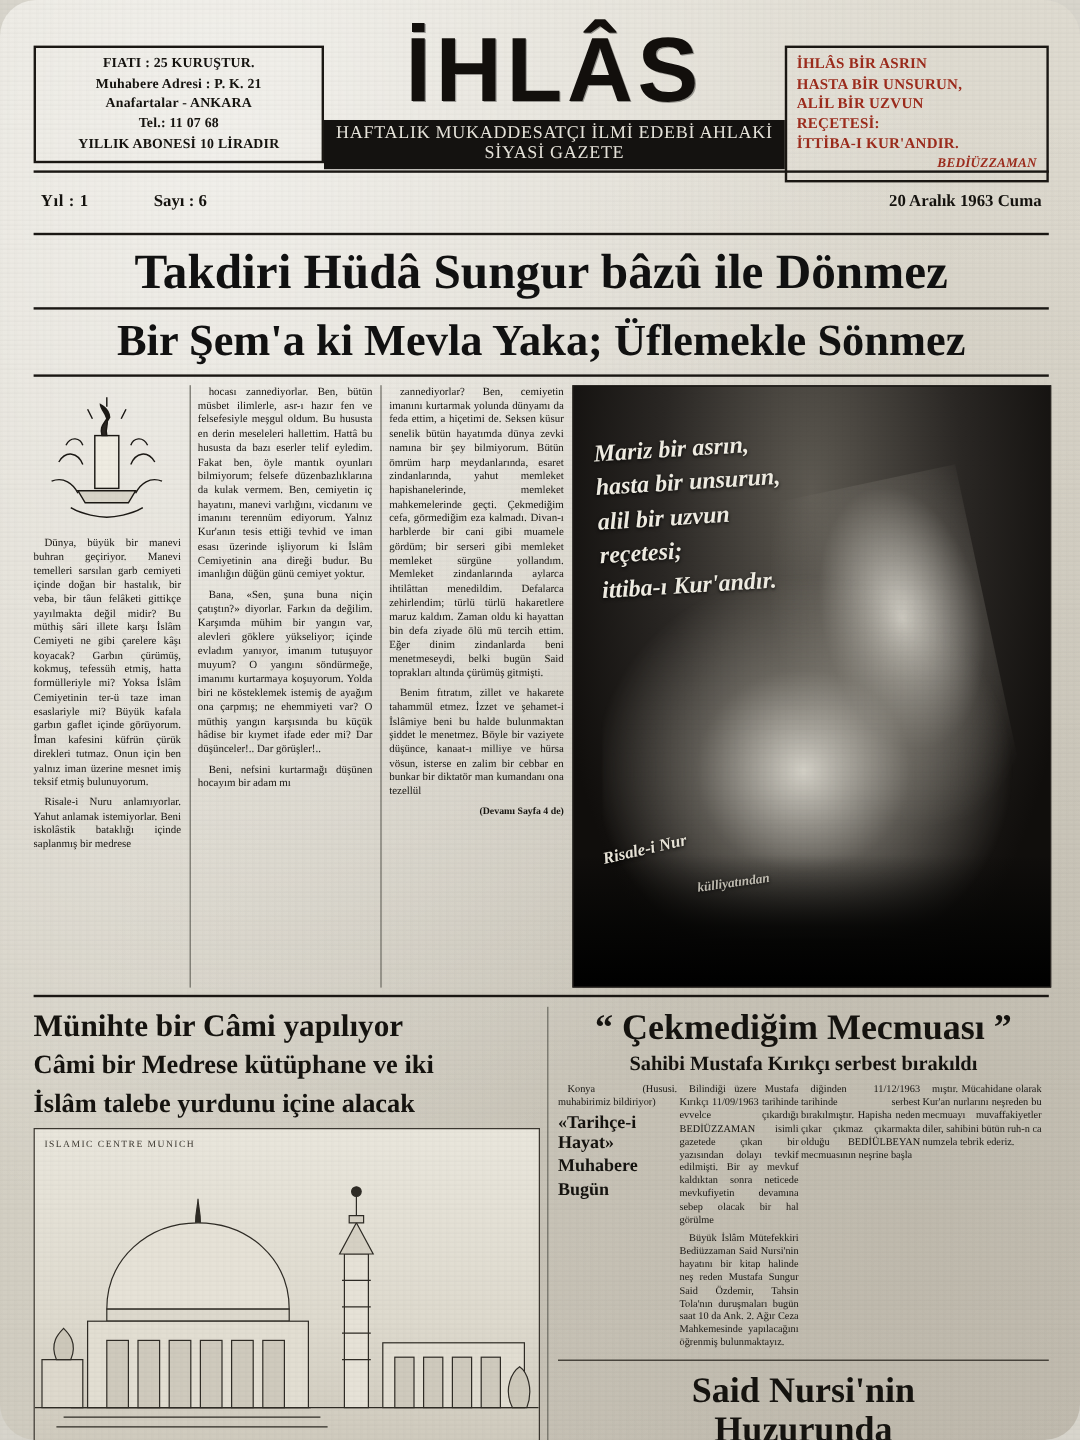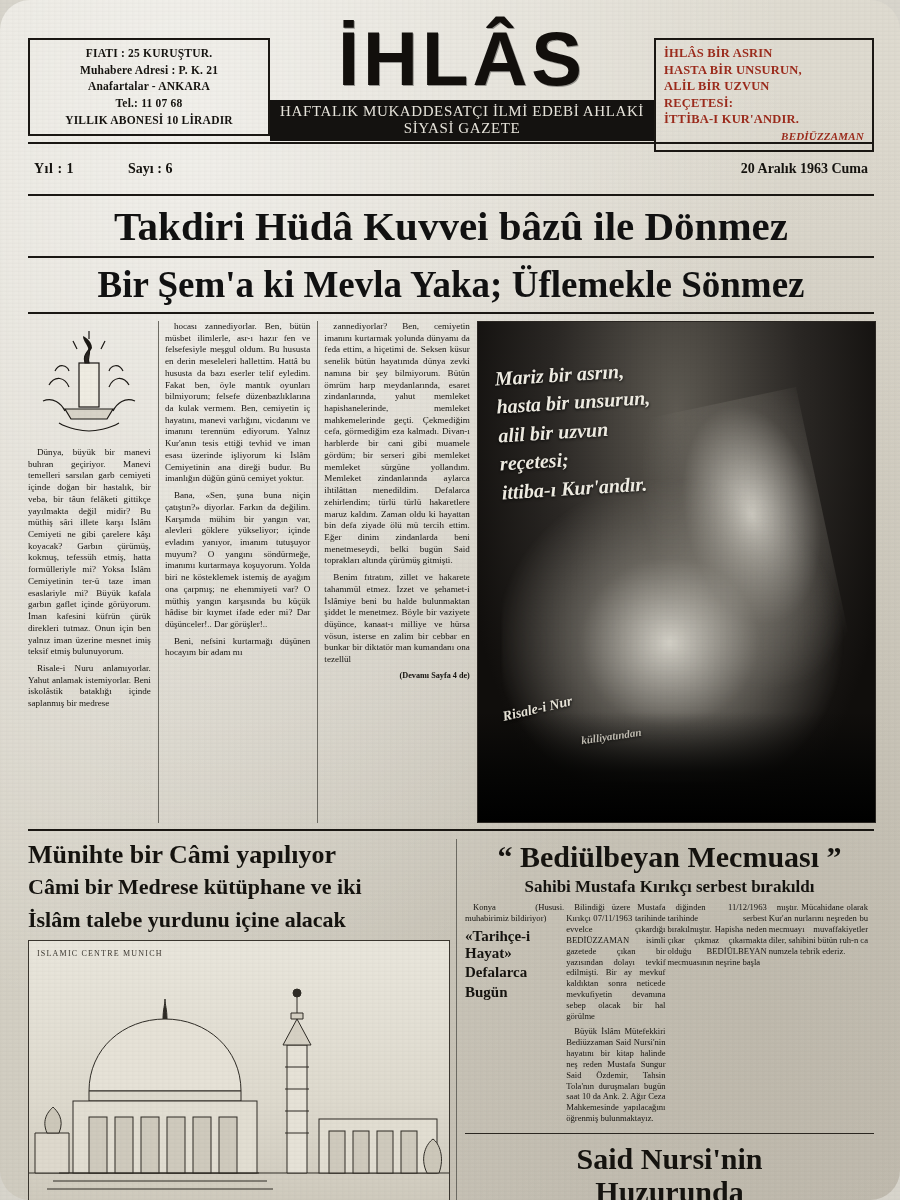--- a/index.html
+++ b/index.html
@@ -247,21 +247,21 @@
   </div>
 
   <div class="mast-rule">
     <div class="left-grp">
       <span class="yil">Yıl : 1</span>
       <span class="sayi">Sayı : 6</span>
     </div>
     <span class="date">20 Aralık 1963 Cuma</span>
   </div>
 
-  <div class="headline h1">Takdiri Hüdâ Kuvvei bâzû ile Dönmez</div>
+  <div class="headline h1">Takdiri Hüdâ Sungur bâzû ile Dönmez</div>
   <div class="hrule"></div>
   <div class="headline h2">Bir Şem'a ki Mevla Yaka; Üflemekle Sönmez</div>
   <div class="hrule"></div>
 
   <div class="main">
 
     <div class="col colA">
       <div class="candle">
         <svg width="120" height="116" viewBox="0 0 120 116" aria-hidden="true">
           <g fill="none" stroke="#1b1814" stroke-width="1.2">
@@ -365,32 +365,32 @@
       </div>
 
       <div class="caption">
         <div class="cap-l">Münih — (Hususi) Almanya'nın ikinci büyük şehri olan MÜNİH'te bir cami inşa etmek için kurulan komisyon hemen hemen bütün islam devletleri tarafından yapılan bağlarından 350.000 mark temin ederek, münasip bir arsa temin etmek için Münih Belediye Reisliği nezdinde te şebbüse geçmiştir.</div>
         <div class="cap-c">Münih Camii'nin projesi</div>
       </div>
 
     </div>
 
     <div class="lower-right divider-v" style="padding-left:8px;">
-      <div class="box-head">“ Bediülbeyan Mecmuası ”</div>
+      <div class="box-head">“ Çekmediğim Mecmuası ”</div>
       <div class="box-sub">Sahibi Mustafa Kırıkçı serbest bırakıldı</div>
 
       <div class="lr-cols">
         <div>
           <p>Konya (Hususi. muhabirimiz bildiriyor)</p>
           <div class="mini-head">«Tarihçe-i Hayat»</div>
-          <div class="mini-head">Defalarca</div>
+          <div class="mini-head">Muhabere</div>
           <div class="mini-head">Bugün</div>
         </div>
         <div>
-          <p>Bilindiği üzere Mustafa Kırıkçı 07/11/1963 tarihinde evvelce çıkardığı BEDİÜZZAMAN isimli gazetede çıkan bir yazısından dolayı tevkif edilmişti. Bir ay mevkuf kaldıktan sonra neticede mevkufiyetin devamına sebep olacak bir hal görülme</p>
+          <p>Bilindiği üzere Mustafa Kırıkçı 11/09/1963 tarihinde evvelce çıkardığı BEDİÜZZAMAN isimli gazetede çıkan bir yazısından dolayı tevkif edilmişti. Bir ay mevkuf kaldıktan sonra neticede mevkufiyetin devamına sebep olacak bir hal görülme</p>
           <p>Büyük İslâm Mütefekkiri Bediüzzaman Said Nursi'nin hayatını bir kitap halinde neş reden Mustafa Sungur Said Özdemir, Tahsin Tola'nın duruşmaları bugün saat 10 da Ank. 2. Ağır Ceza Mahkemesinde yapılacağını öğrenmiş bulunmaktayız.</p>
         </div>
         <div>
           <p>diğinden 11/12/1963 tarihinde serbest bırakılmıştır. Hapisha neden çıkar çıkmaz çıkarmakta olduğu BEDİÜLBEYAN mecmuasının neşrine başla</p>
         </div>
         <div>
           <p>mıştır. Mücahidane olarak Kur'an nurlarını neşreden bu mecmuayı muvaffakiyetler diler, sahibini bütün ruh-n ca numzela tebrik ederiz.</p>
         </div>
       </div>
 

